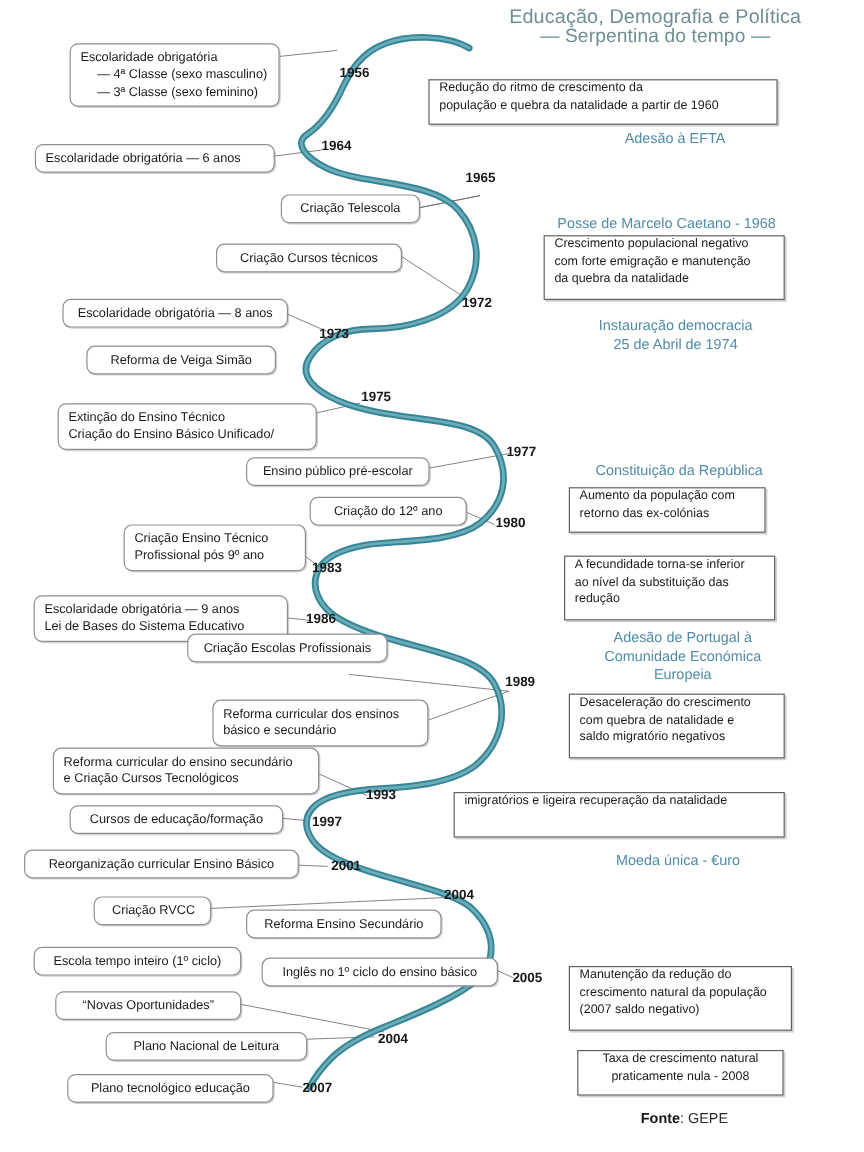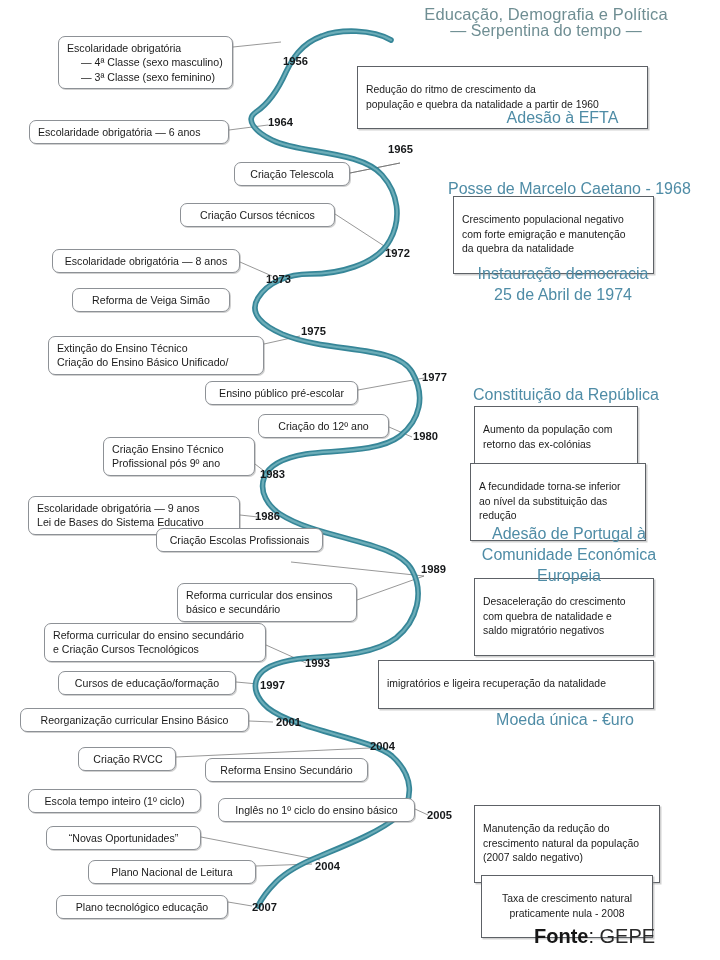--- a/index.html
+++ b/index.html
@@ -47,51 +47,51 @@
   
   .dbox{
     position:absolute;
     background:#ffffff;
     border:1px solid #5d6166;
     border-radius:0;
     box-sizing:border-box;
     font-size:10.4px;
     color:#1b1b1b;
     line-height:1.4;
-    padding:16px 8px;
+    padding:0 8px;
     box-shadow:1.5px 1.5px 0 rgba(150,150,150,.45);
   }
   .dbox .l{display:block;white-space:nowrap;}
   .dbox.ctr{text-align:center;}
 
   
   .pol{
     position:absolute;
     color:#4f8ca6;
-    font-size:16px;
+    font-size:12px;
     line-height:1.3;
     text-align:center;
     white-space:nowrap;
   }
   .pol .l{display:block;}
 
   
   .year{
     position:absolute;
     font-size:11.2px;
     font-weight:bold;
     color:#16181a;
     white-space:nowrap;
   }
 
   
   .source{
     position:absolute;
     left:534px; top:925px;
-    font-size:20px;
+    font-size:12px;
     color:#161616;
     white-space:nowrap;
   }
   .source b{font-weight:bold;}
   .source span.g{font-weight:normal;color:#2a2a2a;}
 </style>
 </head>
 <body>
 
 <div id="stage">

